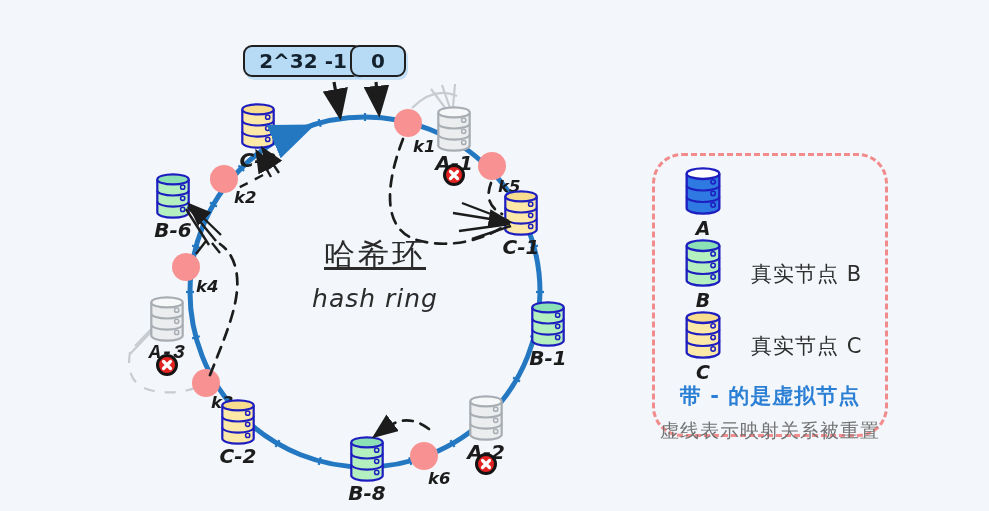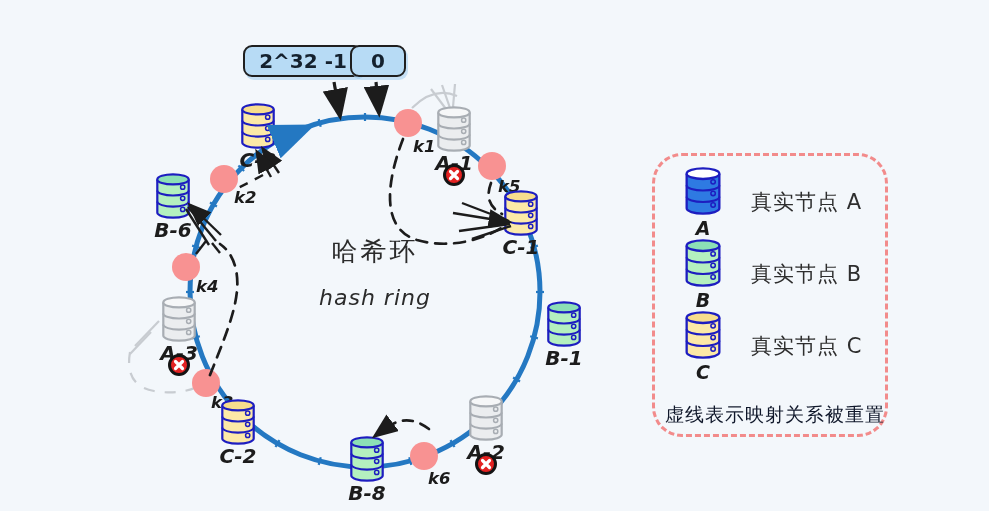--- a/index.html
+++ b/index.html
@@ -4,36 +4,36 @@
 <style>
   html,body{margin:0;padding:0;}
   .stage{position:relative;width:989px;height:511px;background:#f3f7fb;overflow:hidden;
          font-family:"DejaVu Sans","Liberation Sans",sans-serif;}
   .layer{position:absolute;left:0;top:0;pointer-events:none;}
   .range-label{position:absolute;display:flex;align-items:center;justify-content:center;
     background:#b7dbf5;border:2.5px solid #1f1f1f;border-radius:9px;
     font-size:20px;font-weight:600;color:#14212e;box-sizing:border-box;
     box-shadow:2px 3px 0 rgba(160,205,240,.55);}
   .center-text{position:absolute;left:295px;top:234px;width:160px;text-align:center;color:#2b2b2b;}
-  .center-text .t1{font-size:26px;letter-spacing:3px;}
-  .center-text .t2{font-size:22px;font-style:italic;margin-top:16px;letter-spacing:1px;}
+  .center-text .t1{font-size:31px;letter-spacing:3px;text-decoration:underline;}
+  .center-text .t2{font-size:25px;font-style:italic;margin-top:8px;letter-spacing:1px;}
   .node{position:absolute;width:38px;}
   .node .nlabel{position:absolute;top:46px;left:50%;transform:translateX(-50%);
     font-size:20px;font-style:italic;font-weight:600;color:#1c1c1c;white-space:nowrap;}
   .xbadge{position:absolute;top:58px;left:50%;transform:translateX(-50%);width:24px;height:24px;}
   .klabel{font-size:16.5px;font-style:italic;font-weight:600;fill:#1b1b1b;
     font-family:"DejaVu Sans","Liberation Sans",sans-serif;}
   .legend{position:absolute;left:652px;top:153px;width:236px;height:284px;
     border:3px dashed #f28b8b;border-radius:30px;box-sizing:border-box;padding-top:10px;}
   .legend-row{display:flex;align-items:center;gap:26px;padding-left:26px;height:72px;}
   .icon-wrap{display:flex;flex-direction:column;align-items:center;width:44px;}
   .ltag{font-size:19px;font-style:italic;font-weight:600;color:#1c1c1c;margin-top:-3px;}
   .llabel{font-size:21px;color:#2e2e2e;letter-spacing:1px;}
   .note-blue{text-align:center;font-size:21px;font-weight:700;color:#2b7fd4;margin-top:0px;letter-spacing:1px;}
-  .note-dark{text-align:right;font-size:19px;color:#0f172a;margin-top:20px;letter-spacing:1px;}
+  .note-dark{text-align:center;font-size:19px;color:#737373;margin-top:8px;letter-spacing:1px;}
   .watermark{position:absolute;right:10px;top:476px;font-size:19px;color:#c6cbd4;letter-spacing:1px;}
 </style>
 </head>
 <body>
 
 <div class="stage">
 
   <svg id="base-svg" class="layer" width="989" height="511">
     <circle cx="365" cy="292" r="175" fill="none" stroke="#2478c2" stroke-width="5"></circle>
 
@@ -107,21 +107,21 @@
           </svg></div></div>
       <div class="node" style="left: 502px; top: 189px;"><svg width="38" height="48" viewBox="0 0 40 52">
           <path d="M3 8 L3 44 A17 5.5 0 0 0 37 44 L37 8" fill="#fce9a7" stroke="#1d1dc0" stroke-width="2.4"></path>
           <path d="M3 20 A17 5.5 0 0 0 37 20" fill="none" stroke="#1d1dc0" stroke-width="2.2"></path>
           <path d="M3 32 A17 5.5 0 0 0 37 32" fill="none" stroke="#1d1dc0" stroke-width="2.2"></path>
           <ellipse cx="20" cy="8" rx="17" ry="5.5" fill="#f7dd8d" stroke="#1d1dc0" stroke-width="2.4"></ellipse>
           <circle cx="30.5" cy="16.5" r="2.3" fill="none" stroke="#1d1dc0" stroke-width="1.6"></circle>
           <circle cx="30.5" cy="28.5" r="2.3" fill="none" stroke="#1d1dc0" stroke-width="1.6"></circle>
           <circle cx="30.5" cy="40.5" r="2.3" fill="none" stroke="#1d1dc0" stroke-width="1.6"></circle>
         </svg><div class="nlabel">C-1</div></div>
-      <div class="node" style="left: 529px; top: 300px; margin-left: 16px;"><svg width="38" height="48" viewBox="0 0 40 52">
+      <div class="node" style="left: 529px; top: 300px;"><svg width="38" height="48" viewBox="0 0 40 52">
           <path d="M3 8 L3 44 A17 5.5 0 0 0 37 44 L37 8" fill="#b4f0bf" stroke="#1d1dc0" stroke-width="2.4"></path>
           <path d="M3 20 A17 5.5 0 0 0 37 20" fill="none" stroke="#1d1dc0" stroke-width="2.2"></path>
           <path d="M3 32 A17 5.5 0 0 0 37 32" fill="none" stroke="#1d1dc0" stroke-width="2.2"></path>
           <ellipse cx="20" cy="8" rx="17" ry="5.5" fill="#8ce0b6" stroke="#1d1dc0" stroke-width="2.4"></ellipse>
           <circle cx="30.5" cy="16.5" r="2.3" fill="none" stroke="#1d1dc0" stroke-width="1.6"></circle>
           <circle cx="30.5" cy="28.5" r="2.3" fill="none" stroke="#1d1dc0" stroke-width="1.6"></circle>
           <circle cx="30.5" cy="40.5" r="2.3" fill="none" stroke="#1d1dc0" stroke-width="1.6"></circle>
         </svg><div class="nlabel">B-1</div></div>
       <div class="node" style="left: 467px; top: 394px;"><svg width="38" height="48" viewBox="0 0 40 52">
           <path d="M3 8 L3 44 A17 5.5 0 0 0 37 44 L37 8" fill="#ebedef" stroke="#a8adb3" stroke-width="2.4"></path>
@@ -146,21 +146,21 @@
         </svg><div class="nlabel">B-8</div></div>
       <div class="node" style="left: 219px; top: 398px;"><svg width="38" height="48" viewBox="0 0 40 52">
           <path d="M3 8 L3 44 A17 5.5 0 0 0 37 44 L37 8" fill="#fce9a7" stroke="#1d1dc0" stroke-width="2.4"></path>
           <path d="M3 20 A17 5.5 0 0 0 37 20" fill="none" stroke="#1d1dc0" stroke-width="2.2"></path>
           <path d="M3 32 A17 5.5 0 0 0 37 32" fill="none" stroke="#1d1dc0" stroke-width="2.2"></path>
           <ellipse cx="20" cy="8" rx="17" ry="5.5" fill="#f7dd8d" stroke="#1d1dc0" stroke-width="2.4"></ellipse>
           <circle cx="30.5" cy="16.5" r="2.3" fill="none" stroke="#1d1dc0" stroke-width="1.6"></circle>
           <circle cx="30.5" cy="28.5" r="2.3" fill="none" stroke="#1d1dc0" stroke-width="1.6"></circle>
           <circle cx="30.5" cy="40.5" r="2.3" fill="none" stroke="#1d1dc0" stroke-width="1.6"></circle>
         </svg><div class="nlabel">C-2</div></div>
-      <div class="node" style="left: 160px; top: 295px;"><svg width="38" height="48" viewBox="0 0 40 52">
+      <div class="node" style="left: 148px; top: 295px; font-family: Liberation Mono, monospace;"><svg width="38" height="48" viewBox="0 0 40 52">
           <path d="M3 8 L3 44 A17 5.5 0 0 0 37 44 L37 8" fill="#ebedef" stroke="#a8adb3" stroke-width="2.4"></path>
           <path d="M3 20 A17 5.5 0 0 0 37 20" fill="none" stroke="#a8adb3" stroke-width="2.2"></path>
           <path d="M3 32 A17 5.5 0 0 0 37 32" fill="none" stroke="#a8adb3" stroke-width="2.2"></path>
           <ellipse cx="20" cy="8" rx="17" ry="5.5" fill="#f6f7f8" stroke="#a8adb3" stroke-width="2.4"></ellipse>
           <circle cx="30.5" cy="16.5" r="2.3" fill="none" stroke="#a8adb3" stroke-width="1.6"></circle>
           <circle cx="30.5" cy="28.5" r="2.3" fill="none" stroke="#a8adb3" stroke-width="1.6"></circle>
           <circle cx="30.5" cy="40.5" r="2.3" fill="none" stroke="#a8adb3" stroke-width="1.6"></circle>
         </svg><div class="nlabel">A-3</div><div class="xbadge"><svg width="24" height="24" viewBox="0 0 24 24">
             <circle cx="12" cy="12" r="9.5" fill="#e32222" stroke="#141414" stroke-width="3"></circle>
             <path d="M8.5 8.5 L15.5 15.5 M15.5 8.5 L8.5 15.5" stroke="#ffffff" stroke-width="3.2" stroke-linecap="round"></path>
@@ -236,21 +236,20 @@
               <path d="M3 8 L3 44 A17 5.5 0 0 0 37 44 L37 8" fill="#2e7ae2" stroke="#1d1dc0" stroke-width="2.4"></path>
               <path d="M3 20 A17 5.5 0 0 0 37 20" fill="none" stroke="#1d1dc0" stroke-width="2.2"></path>
               <path d="M3 32 A17 5.5 0 0 0 37 32" fill="none" stroke="#1d1dc0" stroke-width="2.2"></path>
               <ellipse cx="20" cy="8" rx="17" ry="5.5" fill="#ffffff" stroke="#1d1dc0" stroke-width="2.4"></ellipse>
               <circle cx="30.5" cy="16.5" r="2.3" fill="none" stroke="#1d1dc0" stroke-width="1.6"></circle>
               <circle cx="30.5" cy="28.5" r="2.3" fill="none" stroke="#1d1dc0" stroke-width="1.6"></circle>
               <circle cx="30.5" cy="40.5" r="2.3" fill="none" stroke="#1d1dc0" stroke-width="1.6"></circle>
             </svg></span>
         <span class="ltag">A</span>
       </div>
-      <span class="llabel">真实节点 A</span>
     </div>
     <div class="legend-row">
       <div class="icon-wrap">
         <span class="licon"><svg width="40" height="50" viewBox="0 0 40 52">
               <path d="M3 8 L3 44 A17 5.5 0 0 0 37 44 L37 8" fill="#b4f0bf" stroke="#1d1dc0" stroke-width="2.4"></path>
               <path d="M3 20 A17 5.5 0 0 0 37 20" fill="none" stroke="#1d1dc0" stroke-width="2.2"></path>
               <path d="M3 32 A17 5.5 0 0 0 37 32" fill="none" stroke="#1d1dc0" stroke-width="2.2"></path>
               <ellipse cx="20" cy="8" rx="17" ry="5.5" fill="#8ce0b6" stroke="#1d1dc0" stroke-width="2.4"></ellipse>
               <circle cx="30.5" cy="16.5" r="2.3" fill="none" stroke="#1d1dc0" stroke-width="1.6"></circle>
               <circle cx="30.5" cy="28.5" r="2.3" fill="none" stroke="#1d1dc0" stroke-width="1.6"></circle>
@@ -268,17 +267,18 @@
               <path d="M3 32 A17 5.5 0 0 0 37 32" fill="none" stroke="#1d1dc0" stroke-width="2.2"></path>
               <ellipse cx="20" cy="8" rx="17" ry="5.5" fill="#f7dd8d" stroke="#1d1dc0" stroke-width="2.4"></ellipse>
               <circle cx="30.5" cy="16.5" r="2.3" fill="none" stroke="#1d1dc0" stroke-width="1.6"></circle>
               <circle cx="30.5" cy="28.5" r="2.3" fill="none" stroke="#1d1dc0" stroke-width="1.6"></circle>
               <circle cx="30.5" cy="40.5" r="2.3" fill="none" stroke="#1d1dc0" stroke-width="1.6"></circle>
             </svg></span>
         <span class="ltag">C</span>
       </div>
       <span class="llabel">真实节点 C</span>
     </div>
+    <div class="note-blue">带 - 的是虚拟节点</div>
     <div class="note-dark">虚线表示映射关系被重置</div>
   </div>
 
 
 </div>
 
 </body></html>

